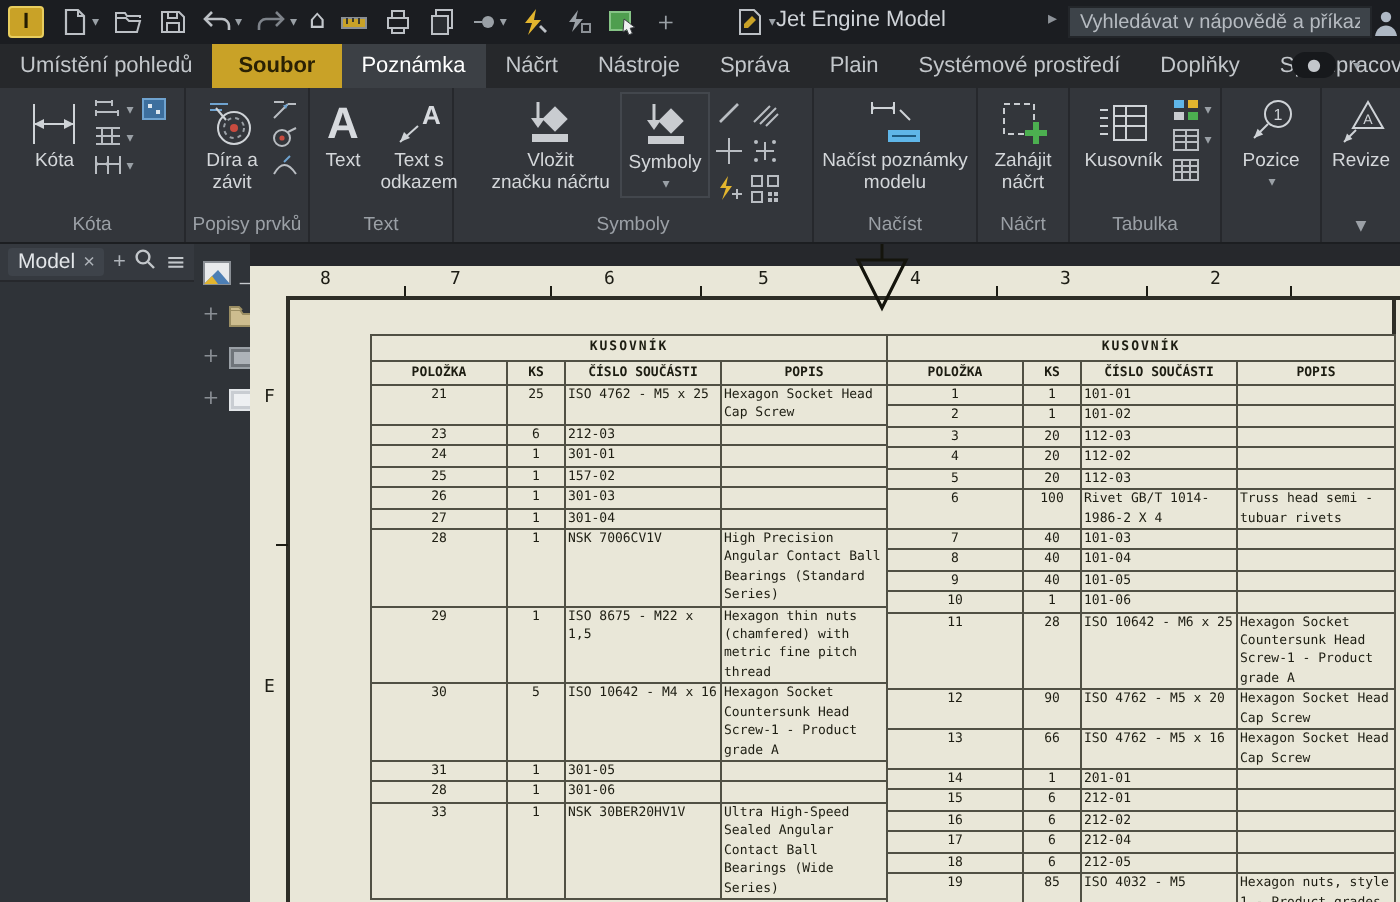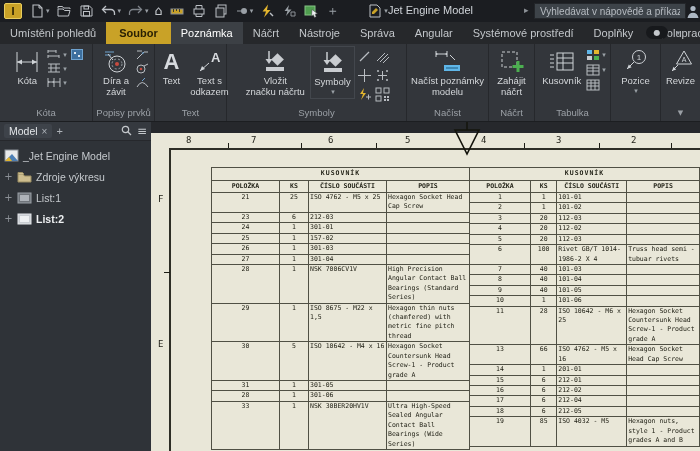--- a/index.html
+++ b/index.html
@@ -49,21 +49,21 @@
   .smallcol { display:flex; flex-direction:column; gap:3px; padding-top:3px; }
   .srow { display:flex; align-items:center; gap:1px; }
   .sico svg { display:block; }
   .sgrid { display:grid; grid-template-columns:16px 16px; grid-auto-rows:17px; gap:2px; padding-top:3px; }
   .a-letter { font-size:22px; font-weight:bold; color:#d7dade; line-height:24px; }
 
   
   .content { display:flex; height:329px; }
 
   
-  .panel { width:151px; background:#2f3338; display:flex; flex-direction:column; flex:0 0 auto; }
+  .panel { width:125px; background:#2f3338; display:flex; flex-direction:row; flex:0 0 auto; }
   .phead { height:19px; background:#35393f; display:flex; align-items:center;
     font-size:10.5px; color:#e3e6e9; padding:0 4px; gap:4px; border-bottom:1px solid #26282c; }
   .ptab { display:flex; gap:4px; align-items:center; background:#3e434a; padding:1px 5px; border-radius:2px; }
   .pclose { color:#aeb3b9; font-size:10px; }
   .pplus { color:#aeb3b9; font-size:11px; }
   .phead-right { margin-left:auto; display:flex; align-items:center; gap:5px; }
   .hamb { color:#c3c7cb; font-size:12px; }
   .tree { padding:4px 2px; font-size:10.5px; color:#c5c9cd; }
   .titem { display:flex; align-items:center; gap:4px; height:21px; padding-left:2px; white-space:nowrap; }
   .titem.indent { padding-left:2px; }
@@ -200,21 +200,21 @@
       </svg></span>
 </div>
 
 <div class="tabrow">
   <div class="rtab">Umístění pohledů</div>
   <div class="rtab gold">Soubor</div>
   <div class="rtab active">Poznámka</div>
   <div class="rtab">Náčrt</div>
   <div class="rtab">Nástroje</div>
   <div class="rtab">Správa</div>
-  <div class="rtab">Angular</div>
+  <div class="rtab">Plain</div>
   <div class="rtab">Systémové prostředí</div>
   <div class="rtab">Doplňky</div>
   <div class="rtab">Spolupracovat</div>
   <span class="campill">
       <span class="glyph">●</span>
     </span>
   <span class="campill-caret glyph">▾</span>
 </div>
 
 <div class="ribbon">
@@ -777,20 +777,26 @@
             <td class="c2">101-06</td>
             <td class="c3"></td>
           </tr>
           <tr class="t-row">
             <td class="c0">11</td>
             <td class="c1">28</td>
             <td class="c2">ISO 10642 - M6 x 25</td>
             <td class="c3">Hexagon Socket Countersunk Head Screw-1 - Product grade A</td>
           </tr>
           <tr class="t-row">
+            <td class="c0">12</td>
+            <td class="c1">90</td>
+            <td class="c2">ISO 4762 - M5 x 20</td>
+            <td class="c3">Hexagon Socket Head Cap Screw</td>
+          </tr>
+          <tr class="t-row">
             <td class="c0">13</td>
             <td class="c1">66</td>
             <td class="c2">ISO 4762 - M5 x 16</td>
             <td class="c3">Hexagon Socket Head Cap Screw</td>
           </tr>
           <tr class="t-row">
             <td class="c0">14</td>
             <td class="c1">1</td>
             <td class="c2">201-01</td>
             <td class="c3"></td>

